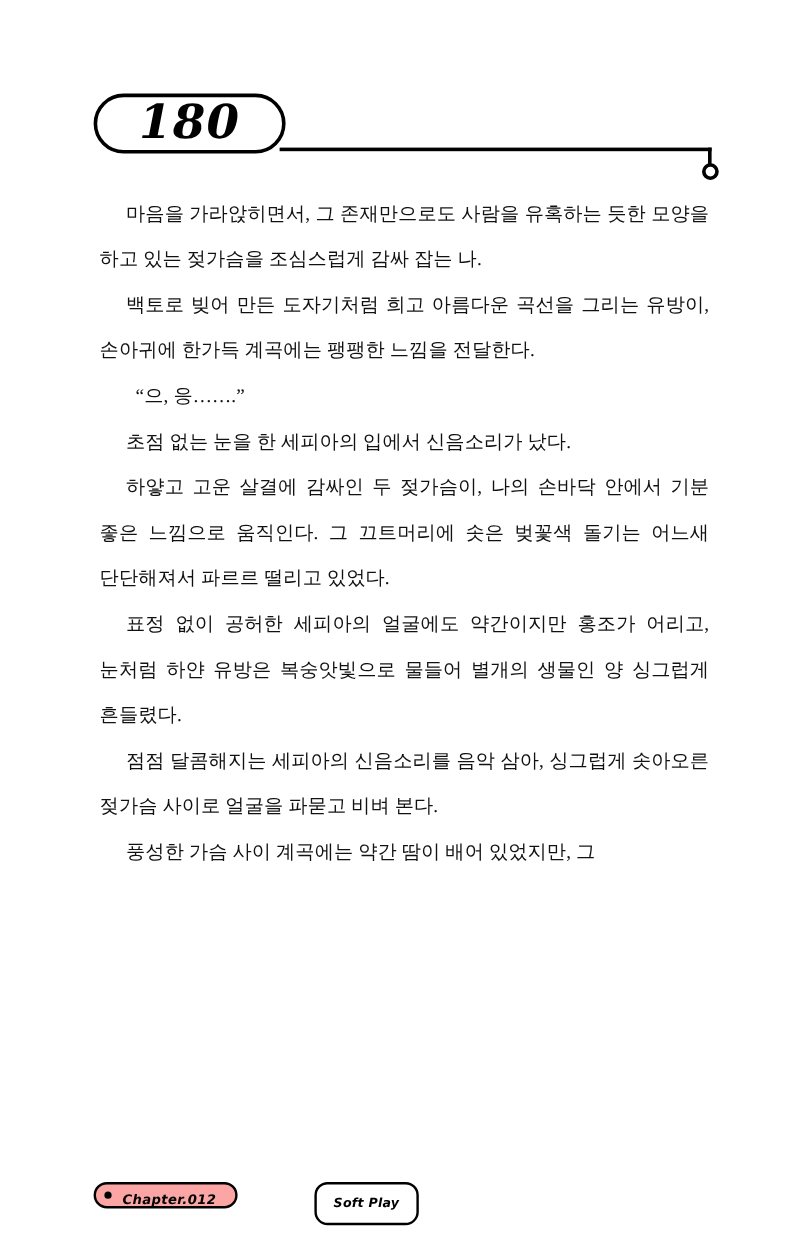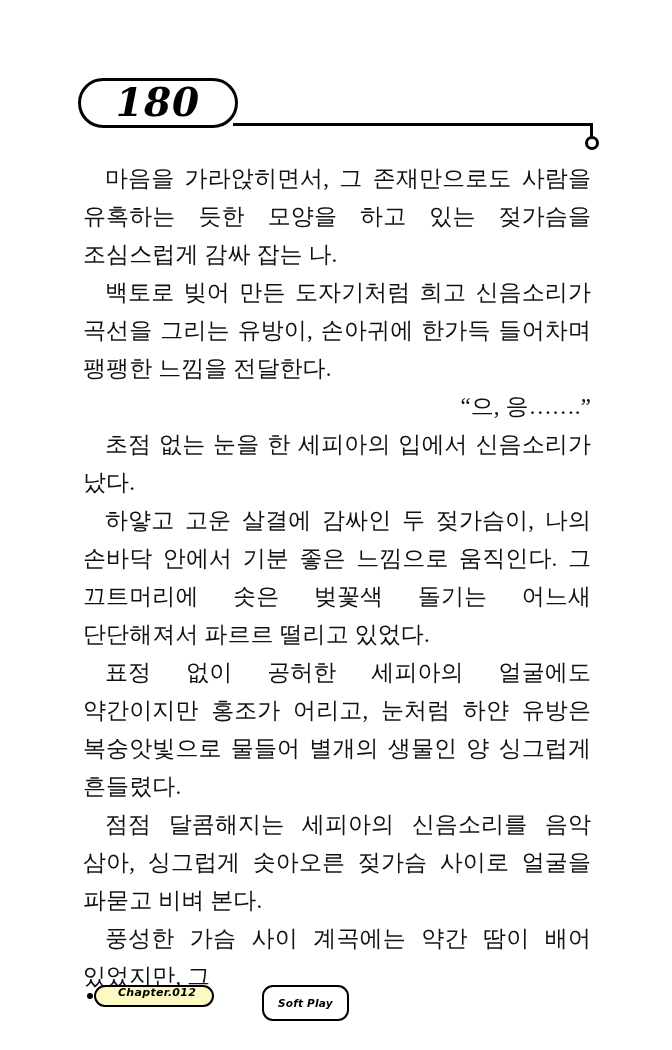--- a/index.html
+++ b/index.html
@@ -87,54 +87,54 @@
   }
 
   
   .body-text {
     position: absolute;
     left: 83px;
     top: 160px;
     width: 508px;
   }
   .para {
-    font-size: 23px;
+    font-size: 16px;
     line-height: 38px;
     text-align: justify;
     text-justify: inter-character;
     margin: 0;
     text-indent: 22px;
     letter-spacing: 0.1px;
     word-break: keep-all;
   }
   .para.dialogue {
     text-indent: 30px;
-    text-align: right;
+    text-align: left;
   }
 
   
   .footer {
     position: absolute;
     left: 78px;
     top: 985px;
     width: 520px;
     height: 26px;
   }
   .chapter-tab {
     position: absolute;
-    left: 16px;
+    left: 0;
     top: 0;
     height: 22px;
     padding: 0 16px 0 22px;
     border: 2px solid #000000;
     border-radius: 11px;
-    background: #fef9c3;
+    background: #fca5a5;
     box-sizing: border-box;
     display: flex;
-    align-items: flex-start;
+    align-items: flex-end;
   }
   .chapter-label {
     font-family: "DejaVu Sans", sans-serif;
     font-size: 11px;
     font-weight: 700;
     font-style: italic;
     letter-spacing: 0.3px;
     color: #000000;
     line-height: 1;
   }
@@ -178,21 +178,21 @@
   <div class="page-head">
     <div class="head-rule"></div>
     <div class="head-rule-drop"></div>
     <div class="head-dot"></div>
     <div class="pagenum-capsule"></div>
     <div class="pagenum-text">180</div>
   </div>
 
   <div class="body-text">
     <p class="para">마음을 가라앉히면서, 그 존재만으로도 사람을 유혹하는 듯한 모양을 하고 있는 젖가슴을 조심스럽게 감싸 잡는 나.</p>
-    <p class="para">백토로 빚어 만든 도자기처럼 희고 신음소리가 곡선을 그리는 유방이, 손아귀에 한가득 들어차며 팽팽한 느낌을 전달한다.</p>
+    <p class="para">백토로 빚어 만든 도자기처럼 희고 아름다운 곡선을 그리는 유방이, 손아귀에 한가득 계곡에는 팽팽한 느낌을 전달한다.</p>
     <p class="para dialogue">“으, 응…….”</p>
     <p class="para">초점 없는 눈을 한 세피아의 입에서 신음소리가 났다.</p>
     <p class="para">하얗고 고운 살결에 감싸인 두 젖가슴이, 나의 손바닥 안에서 기분 좋은 느낌으로 움직인다. 그 끄트머리에 솟은 벚꽃색 돌기는 어느새 단단해져서 파르르 떨리고 있었다.</p>
     <p class="para">표정 없이 공허한 세피아의 얼굴에도 약간이지만 홍조가 어리고, 눈처럼 하얀 유방은 복숭앗빛으로 물들어 별개의 생물인 양 싱그럽게 흔들렸다.</p>
     <p class="para">점점 달콤해지는 세피아의 신음소리를 음악 삼아, 싱그럽게 솟아오른 젖가슴 사이로 얼굴을 파묻고 비벼 본다.</p>
     <p class="para">풍성한 가슴 사이 계곡에는 약간 땀이 배어 있었지만, 그</p>
   </div>
 
   <div class="footer">
     <div class="chapter-tab">

